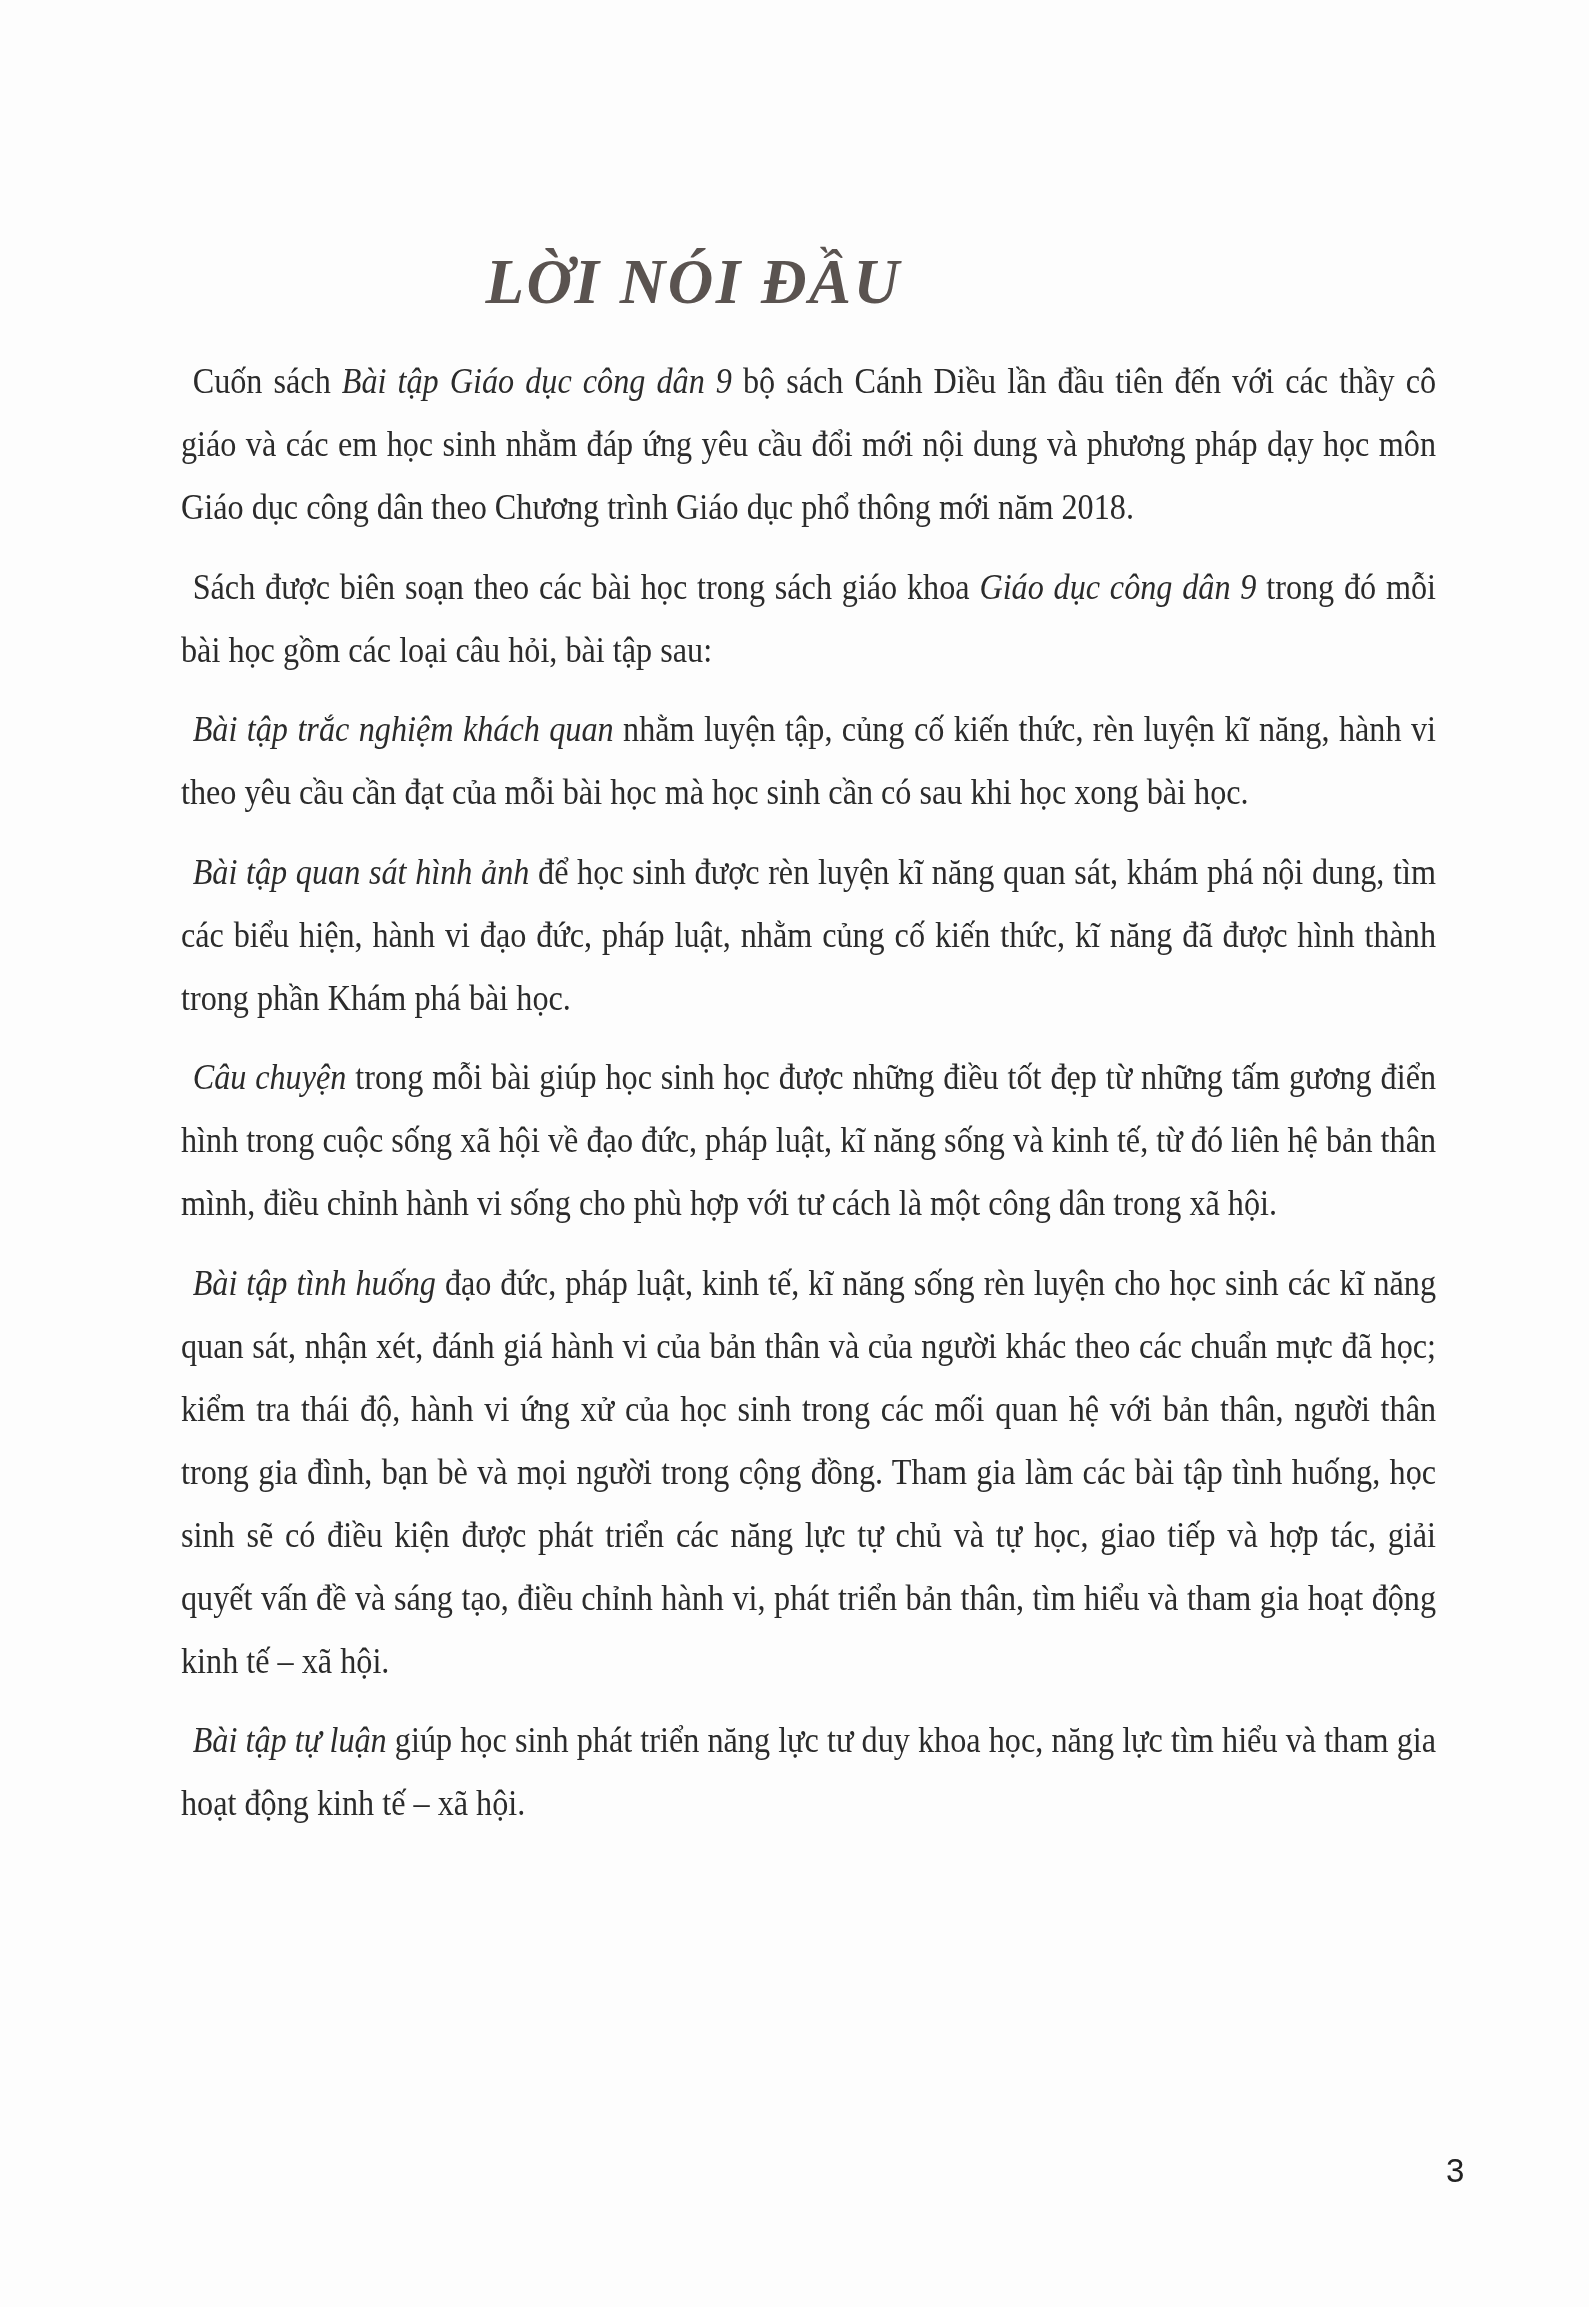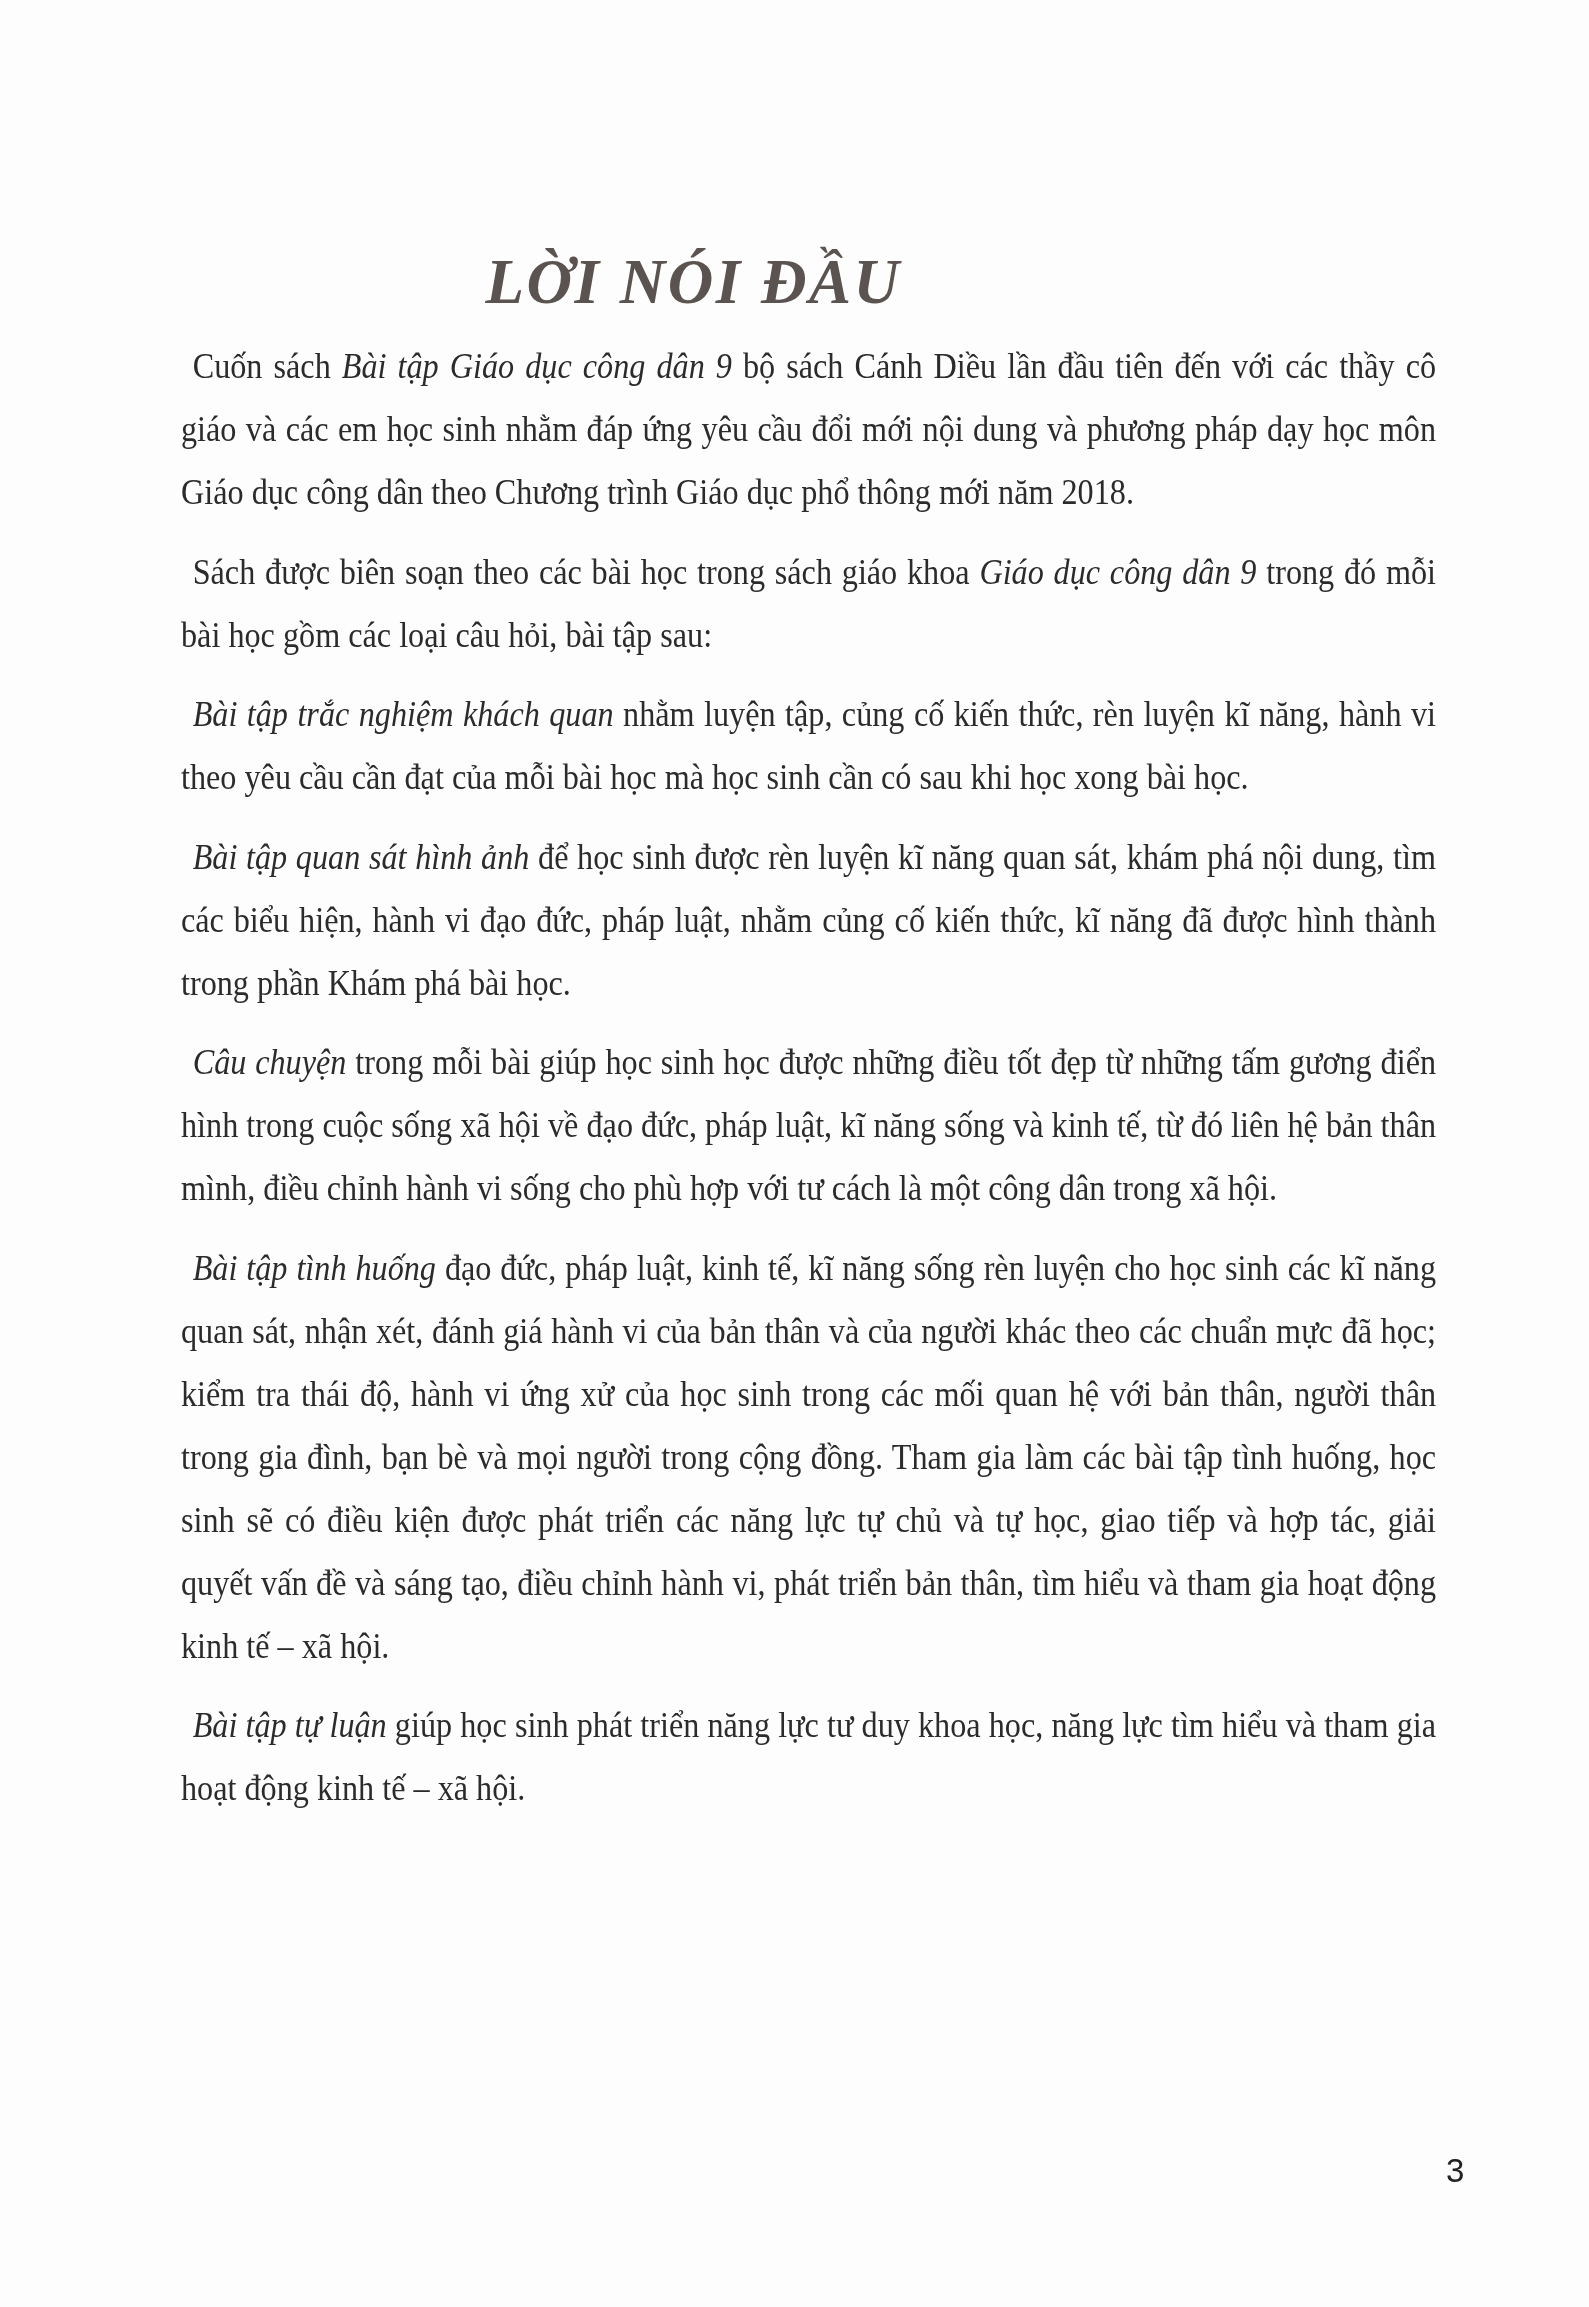--- a/index.html
+++ b/index.html
@@ -20,21 +20,21 @@
     text-align: center;
     font-size: 63px;
     font-weight: bold;
     font-style: italic;
     color: #5a5350;
     letter-spacing: 2.5px;
     line-height: 1;
   }
   .body-text {
     position: absolute;
-    top: 335px;
+    top: 350px;
     left: 181px;
     width: 1255px;
   }
   .para {
     font-size: 35px;
     line-height: 63px;
     text-align: justify;
     text-indent: 12.7px;
     margin: 0 0 16.5px 0;
     transform: scaleX(0.92);

